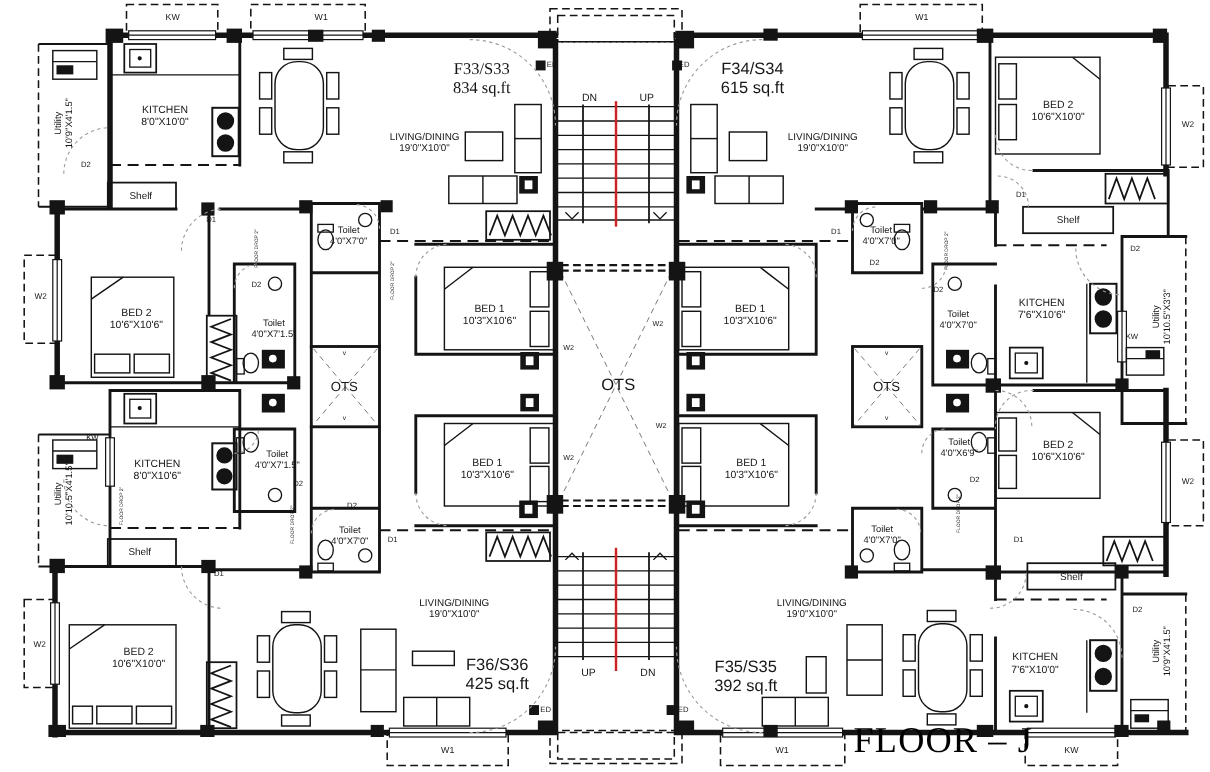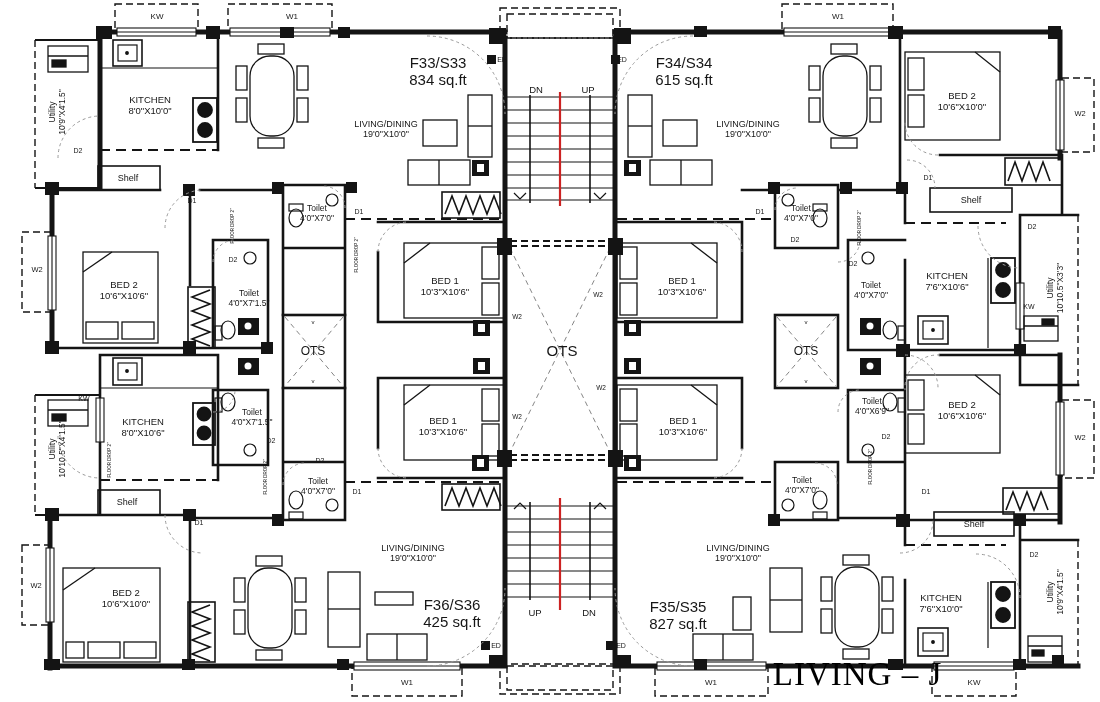--- a/index.html
+++ b/index.html
@@ -433,28 +433,28 @@
       <path d="M775,210 A22,22 0 0 1 797,188"></path>
       <path d="M838,262 A22,22 0 0 0 860,240"></path>
       <path d="M838,412 A22,22 0 0 1 860,390"></path>
       <path d="M815,463 A22,22 0 0 1 837,485"></path>
       <path d="M907,160 A28,28 0 0 1 935,188"></path>
       <path d="M900,553 A33,33 0 0 0 933,520"></path>
     </g>
   </svg>
 
   <div id="label-layer">
-      <div class="lbl" style="left: 438px; top: 72px; font-size: 15px; transform: translate(-50%, -50%);">F33/S33
+      <div class="lbl" style="left: 438px; top: 72px; font-size: 15px; transform: translate(-50%, -50%); font-family: Liberation Serif, serif;">F33/S33
 834 sq.ft</div>
       <div class="lbl" style="left: 684px; top: 72px; font-size: 15px; transform: translate(-50%, -50%);">F34/S34
 615 sq.ft</div>
       <div class="lbl" style="left: 452px; top: 614px; font-size: 15px; transform: translate(-50%, -50%);">F36/S36
 425 sq.ft</div>
       <div class="lbl" style="left: 678px; top: 616px; font-size: 15px; transform: translate(-50%, -50%);">F35/S35
-827 sq.ft</div>
+392 sq.ft</div>
       <div class="lbl" style="left: 150px; top: 106px; font-size: 9.5px; transform: translate(-50%, -50%);">KITCHEN
 8'0"X10'0"</div>
       <div class="lbl" style="left: 143px; top: 428px; font-size: 9.5px; transform: translate(-50%, -50%);">KITCHEN
 8'0"X10'6"</div>
       <div class="lbl" style="left: 947px; top: 282px; font-size: 9.5px; transform: translate(-50%, -50%);">KITCHEN
 7'6"X10'6"</div>
       <div class="lbl" style="left: 941px; top: 604px; font-size: 9.5px; transform: translate(-50%, -50%);">KITCHEN
 7'6"X10'0"</div>
       <div class="lbl" style="left: 386px; top: 129px; font-size: 9px; transform: translate(-50%, -50%);">LIVING/DINING
 19'0"X10'0"</div>
@@ -556,15 +556,15 @@
       <div class="lbl" style="left: 110px; top: 460px; font-size: 4.5px; transform: translate(-50%, -50%) rotate(-90deg);">FLOOR DROP 2"</div>
       <div class="lbl" style="left: 266px; top: 477px; font-size: 4.5px; transform: translate(-50%, -50%) rotate(-90deg);">FLOOR DROP 2"</div>
       <div class="lbl" style="left: 860px; top: 228px; font-size: 4.5px; transform: translate(-50%, -50%) rotate(-90deg);">FLOOR DROP 2"</div>
       <div class="lbl" style="left: 871px; top: 467px; font-size: 4.5px; transform: translate(-50%, -50%) rotate(-90deg);">FLOOR DROP 2"</div>
       <div class="lbl" style="left: 313px; top: 322px; font-size: 6px; transform: translate(-50%, -50%);">v</div>
       <div class="lbl" style="left: 313px; top: 381px; font-size: 6px; transform: translate(-50%, -50%);">v</div>
       <div class="lbl" style="left: 806px; top: 322px; font-size: 6px; transform: translate(-50%, -50%);">v</div>
       <div class="lbl" style="left: 806px; top: 381px; font-size: 6px; transform: translate(-50%, -50%);">v</div>
     </div>
 
-  <div id="block-name" class="serif-title">LIVING – J</div>
+  <div id="block-name" class="serif-title">FLOOR – J</div>
 
 </div>
 
 </body></html>

